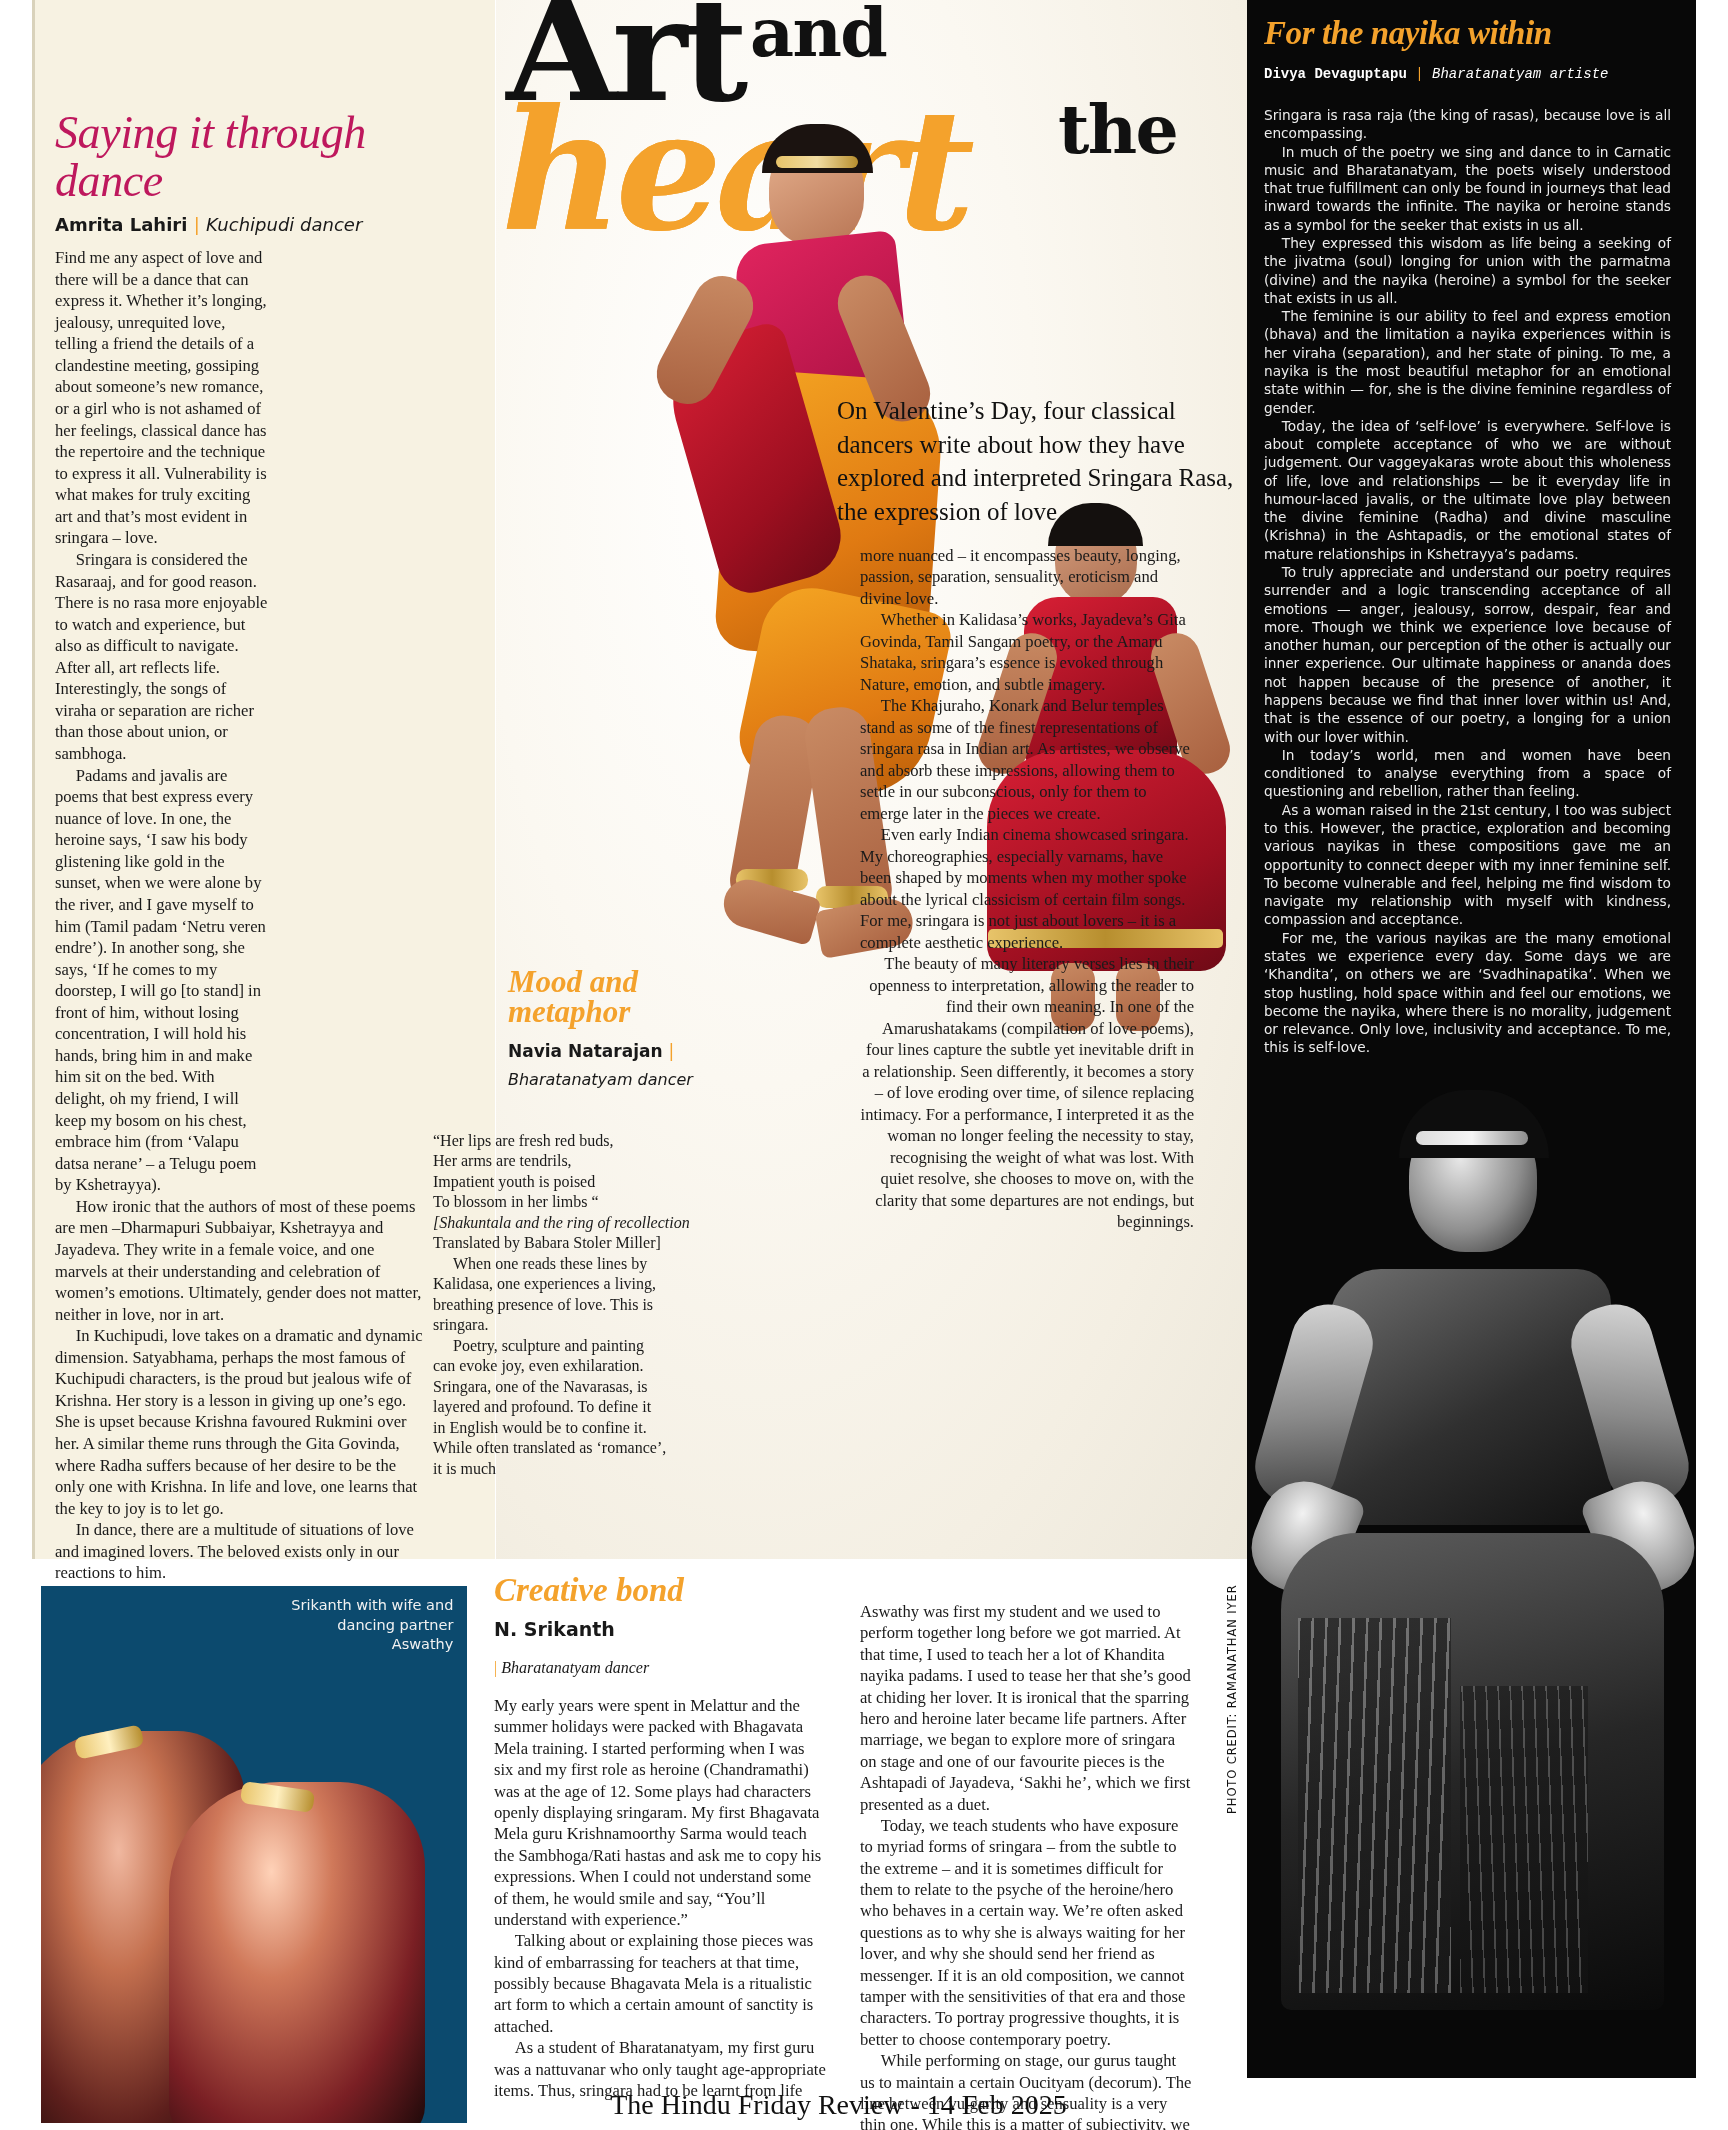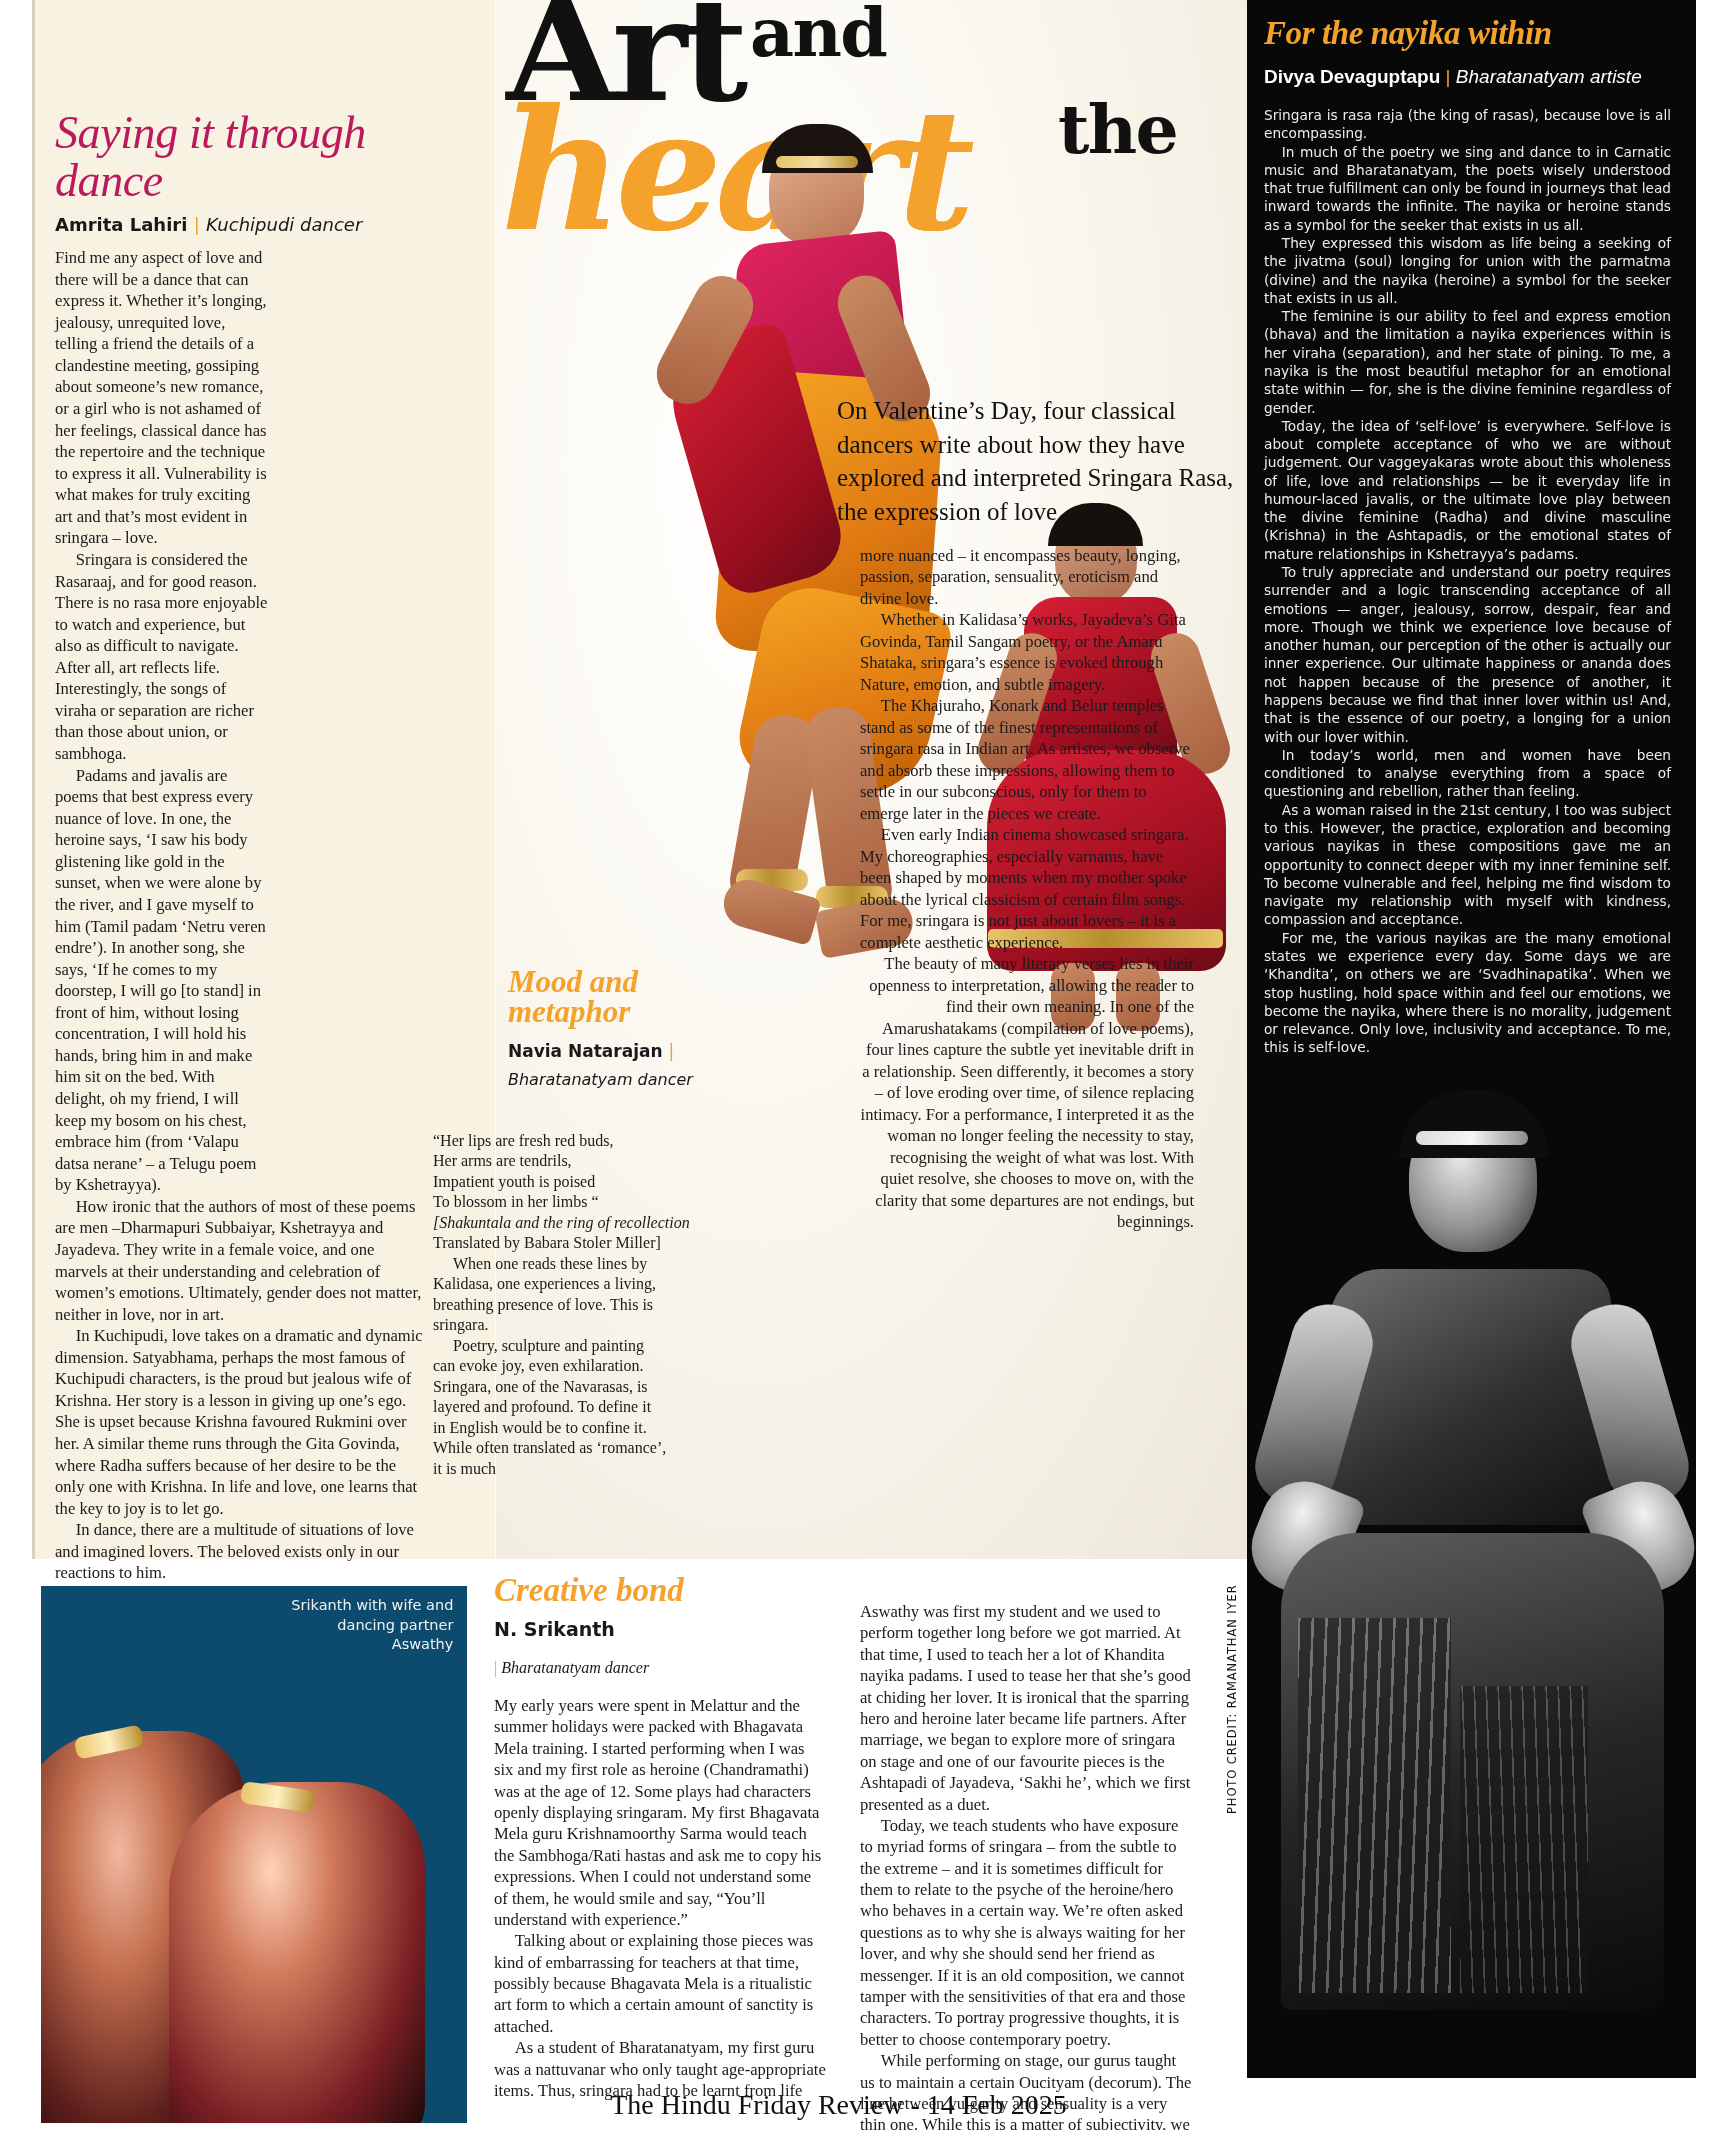--- a/index.html
+++ b/index.html
@@ -128,22 +128,22 @@
     background:#080808;
   }
   .right-kicker{
     position:absolute; left:1264px; top:15.3px; width:409px;
     font-family:"Liberation Serif", serif;
     font-style:italic; font-weight:bold;
     font-size:33px; color:#f4a22c; letter-spacing:-0.4px;
   }
   .right-byline{
     position:absolute; left:1264px; top:66px; width:417px;
-    font-family:Liberation Sans, sans-serif;
-    font-size:19px; font-weight:bold; color:#ffffff;
+    font-family:Liberation Mono, monospace;
+    font-size:14px; font-weight:bold; color:#ffffff;
   }
   .right-byline .role{ font-weight:normal; font-style:italic; }
   .right-byline .bar{ color:#f4a22c; font-weight:normal; }
   .right-body{
     position:absolute; left:1264px; top:106px; width:407px;
     font-family:"DejaVu Sans", sans-serif;
     font-size:13.7px; line-height:1.335; color:#ededed;
     text-align:justify;
   }
   .right-body p{ margin:0; text-indent:1.3em; }

